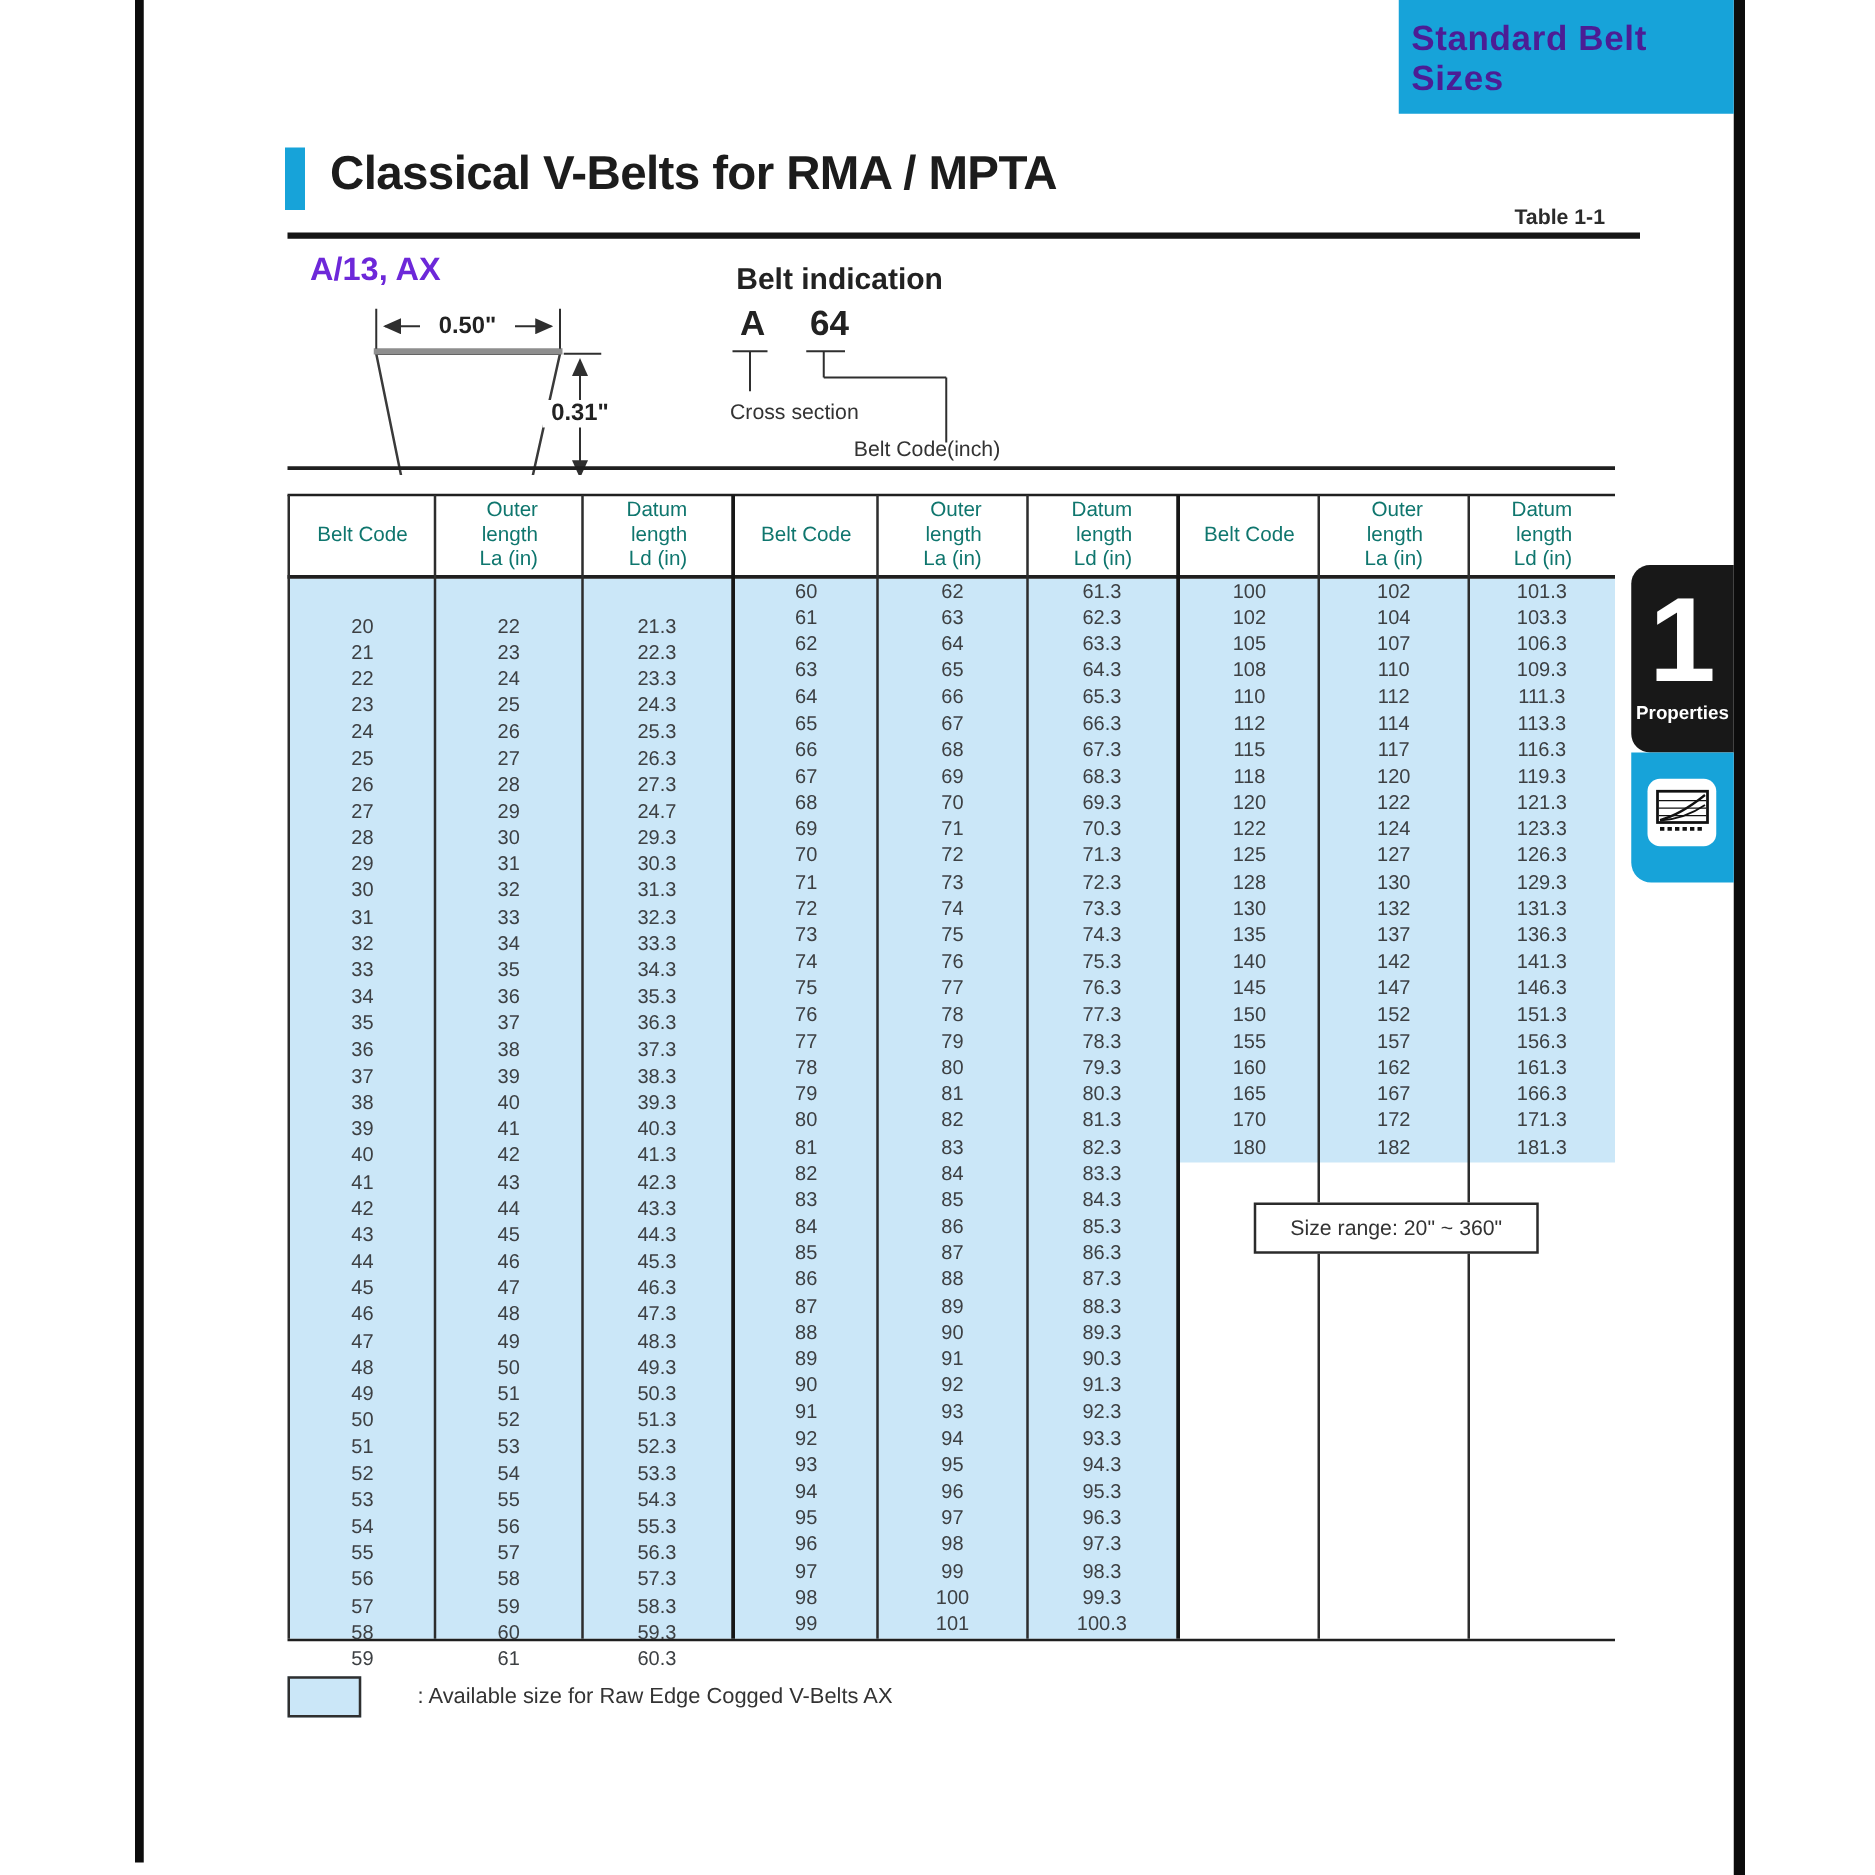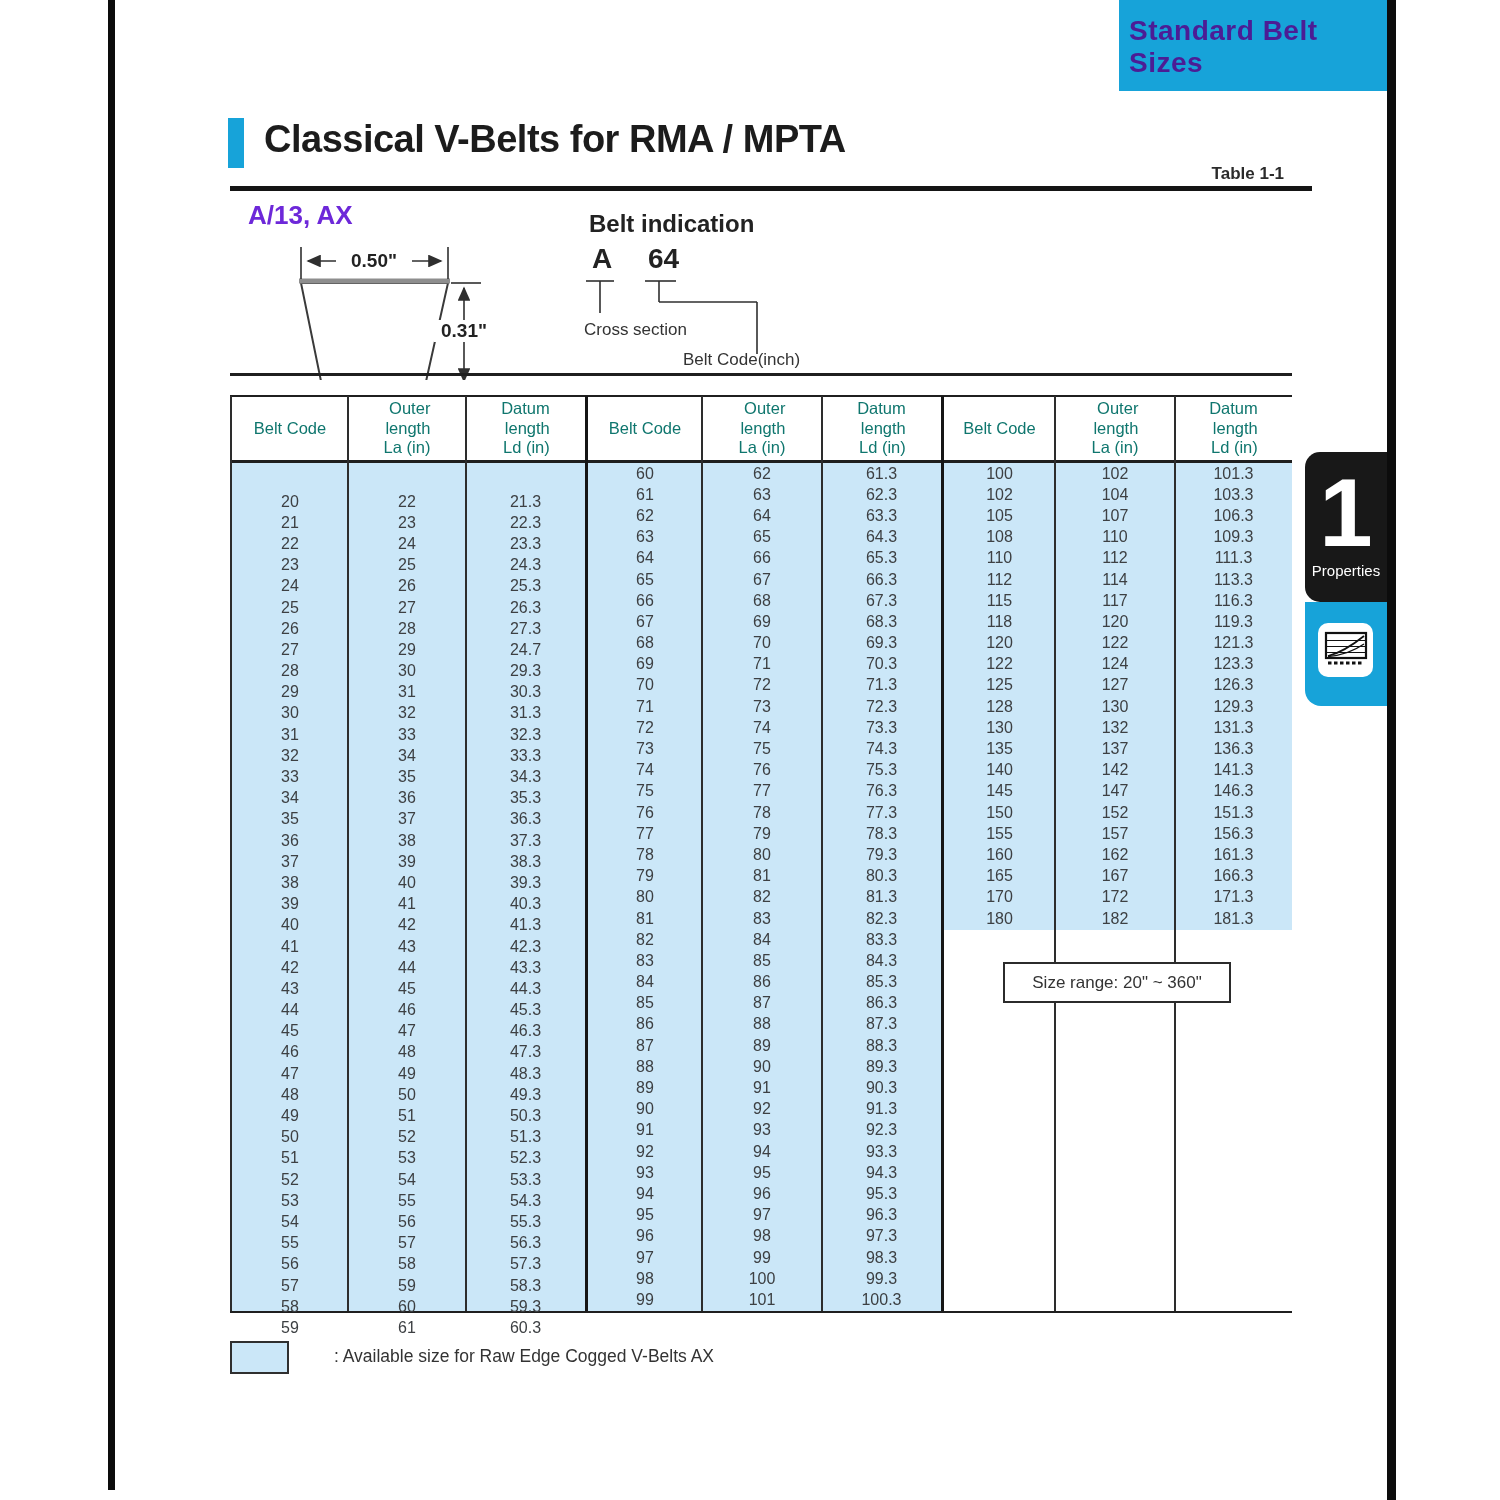--- a/index.html
+++ b/index.html
@@ -29,21 +29,21 @@
             font-size:16.5px;line-height:1.18;color:#0f766e;white-space:pre-line;}
   .rowgrid{display:grid;grid-auto-rows:21.2px;}
   .rowgrid .cell{display:flex;align-items:center;justify-content:center;
                  font-size:16px;color:#3d4043;}
   .size-range{background:#ffffff;border:2px solid #2b2b2b;display:flex;align-items:center;justify-content:center;font-size:17px;color:#333;}
   .legend-box{background:var(--rowblue);border:2px solid #2f2f2f;}
   .legend-text{font-size:17.5px;color:#333;}
   
   .tab-black{background:#181818;border-radius:15px 0 0 15px;display:flex;flex-direction:column;align-items:center;justify-content:flex-start;}
   .tab-black .num{color:#ffffff;font-size:96px;font-weight:bold;line-height:0.98;margin-top:14px;}
-  .tab-black .lbl{color:#ffffff;font-size:15px;font-weight:normal;margin-top:2px;}
+  .tab-black .lbl{color:#ffffff;font-size:15px;font-weight:bold;margin-top:2px;}
   .tab-cyan{background:var(--cyan);border-radius:0 0 0 16px;}
   .icon-card{background:#ffffff;border-radius:10px;display:flex;align-items:center;justify-content:center;}
   :root{--cyan:#17a3d9;--rowblue:#cbe7f8;}
 </style>
 </head>
 <body>
 
 <div class="abs page-border" style="left:108px;top:0;width:7px;height:1490px;"></div>
 <div class="abs page-border" style="left:1387px;top:0;width:9px;height:1500px;"></div>
 

